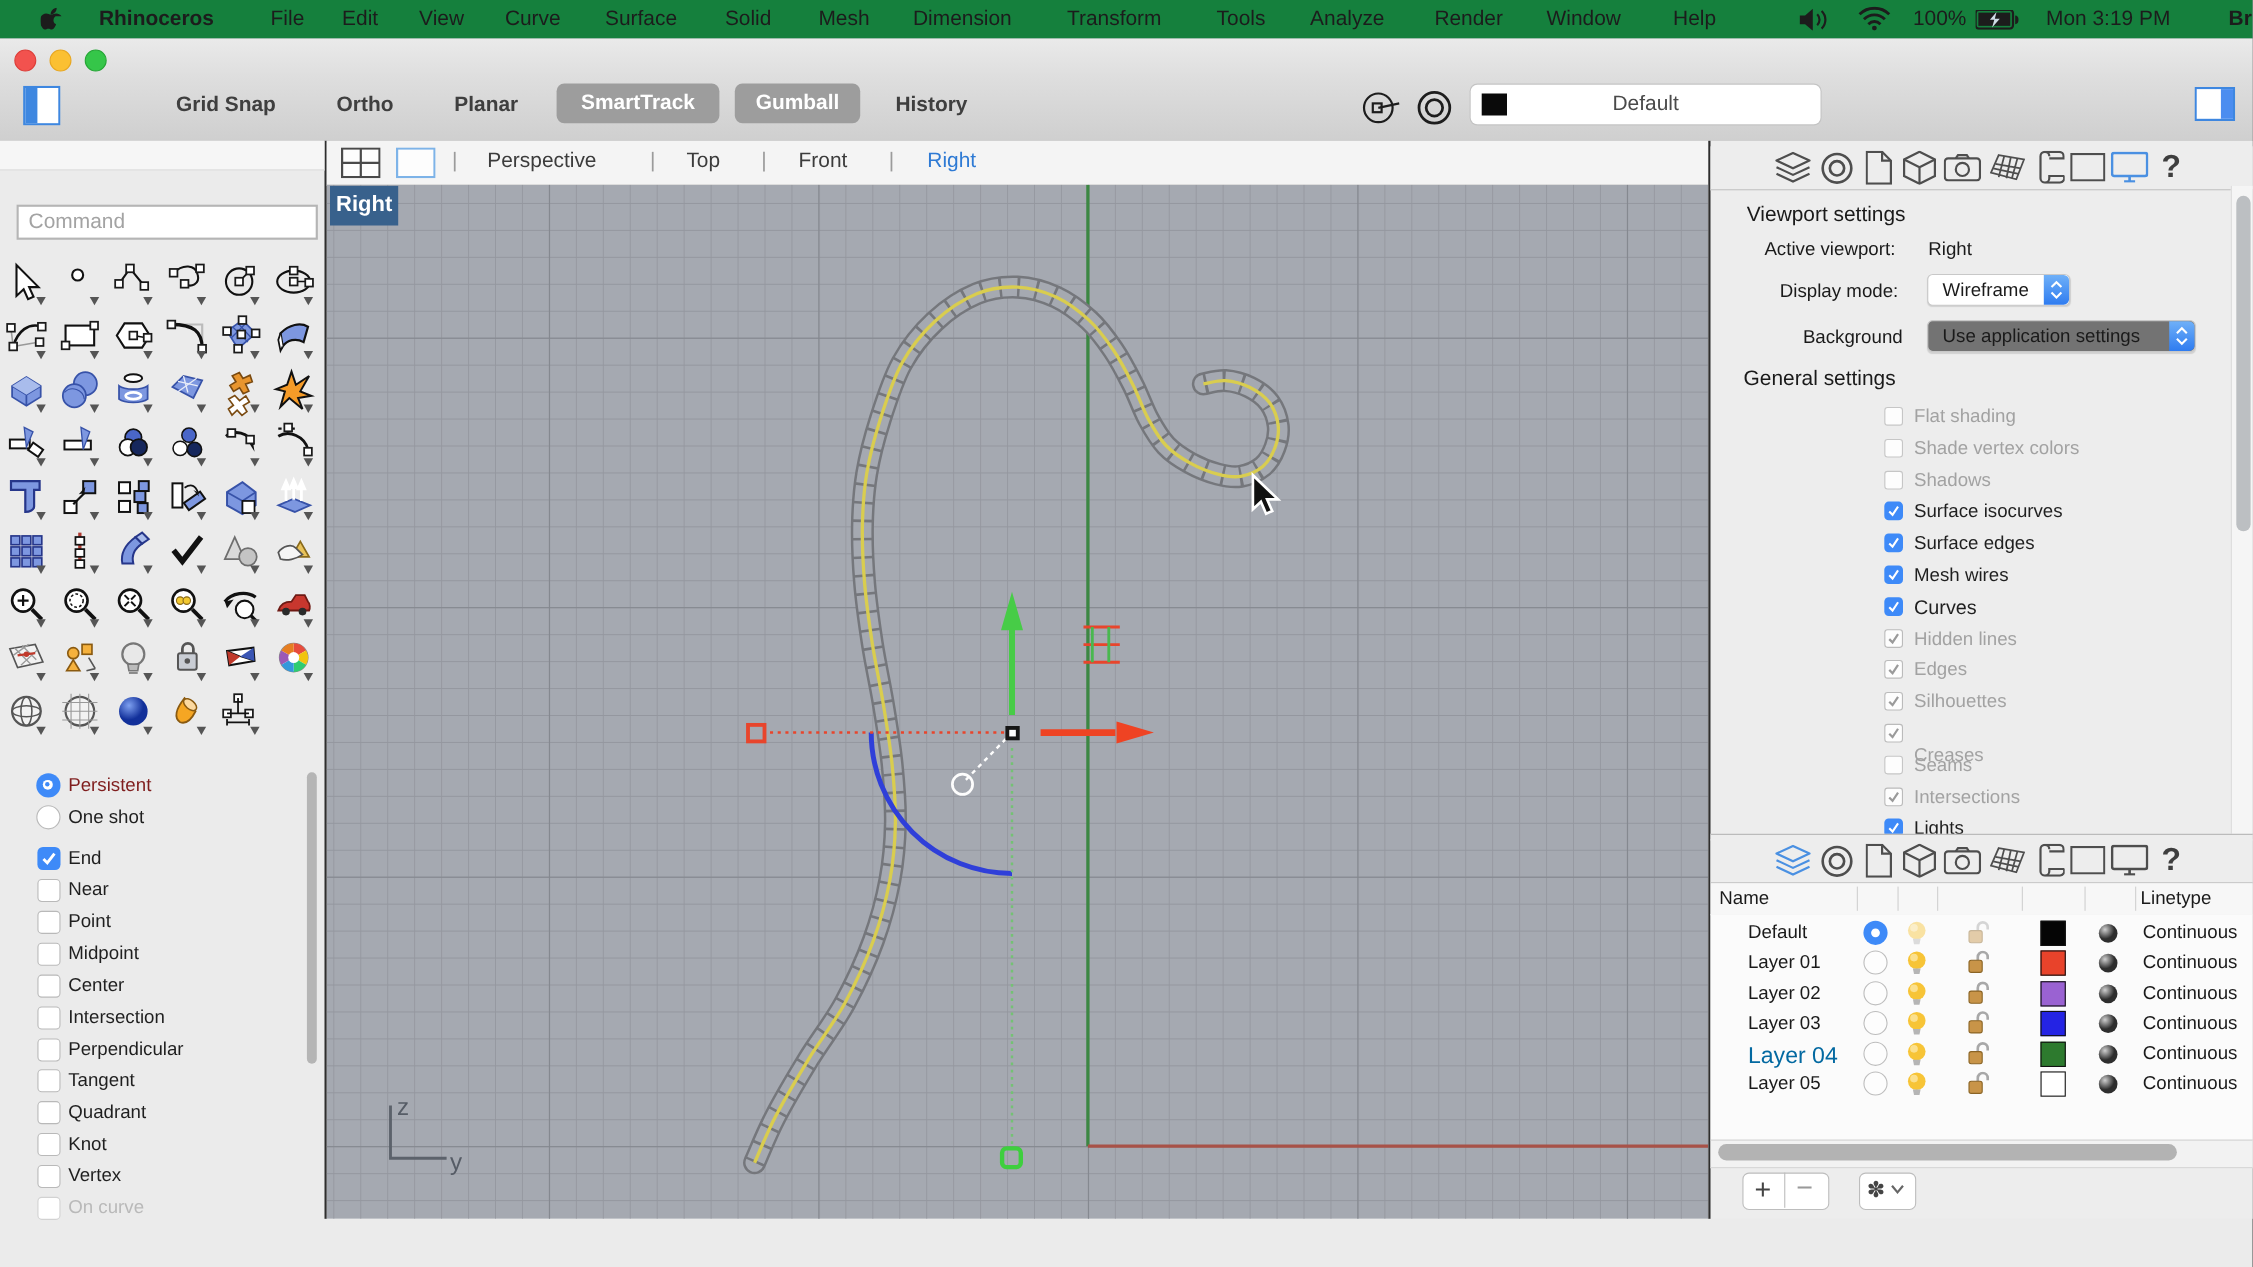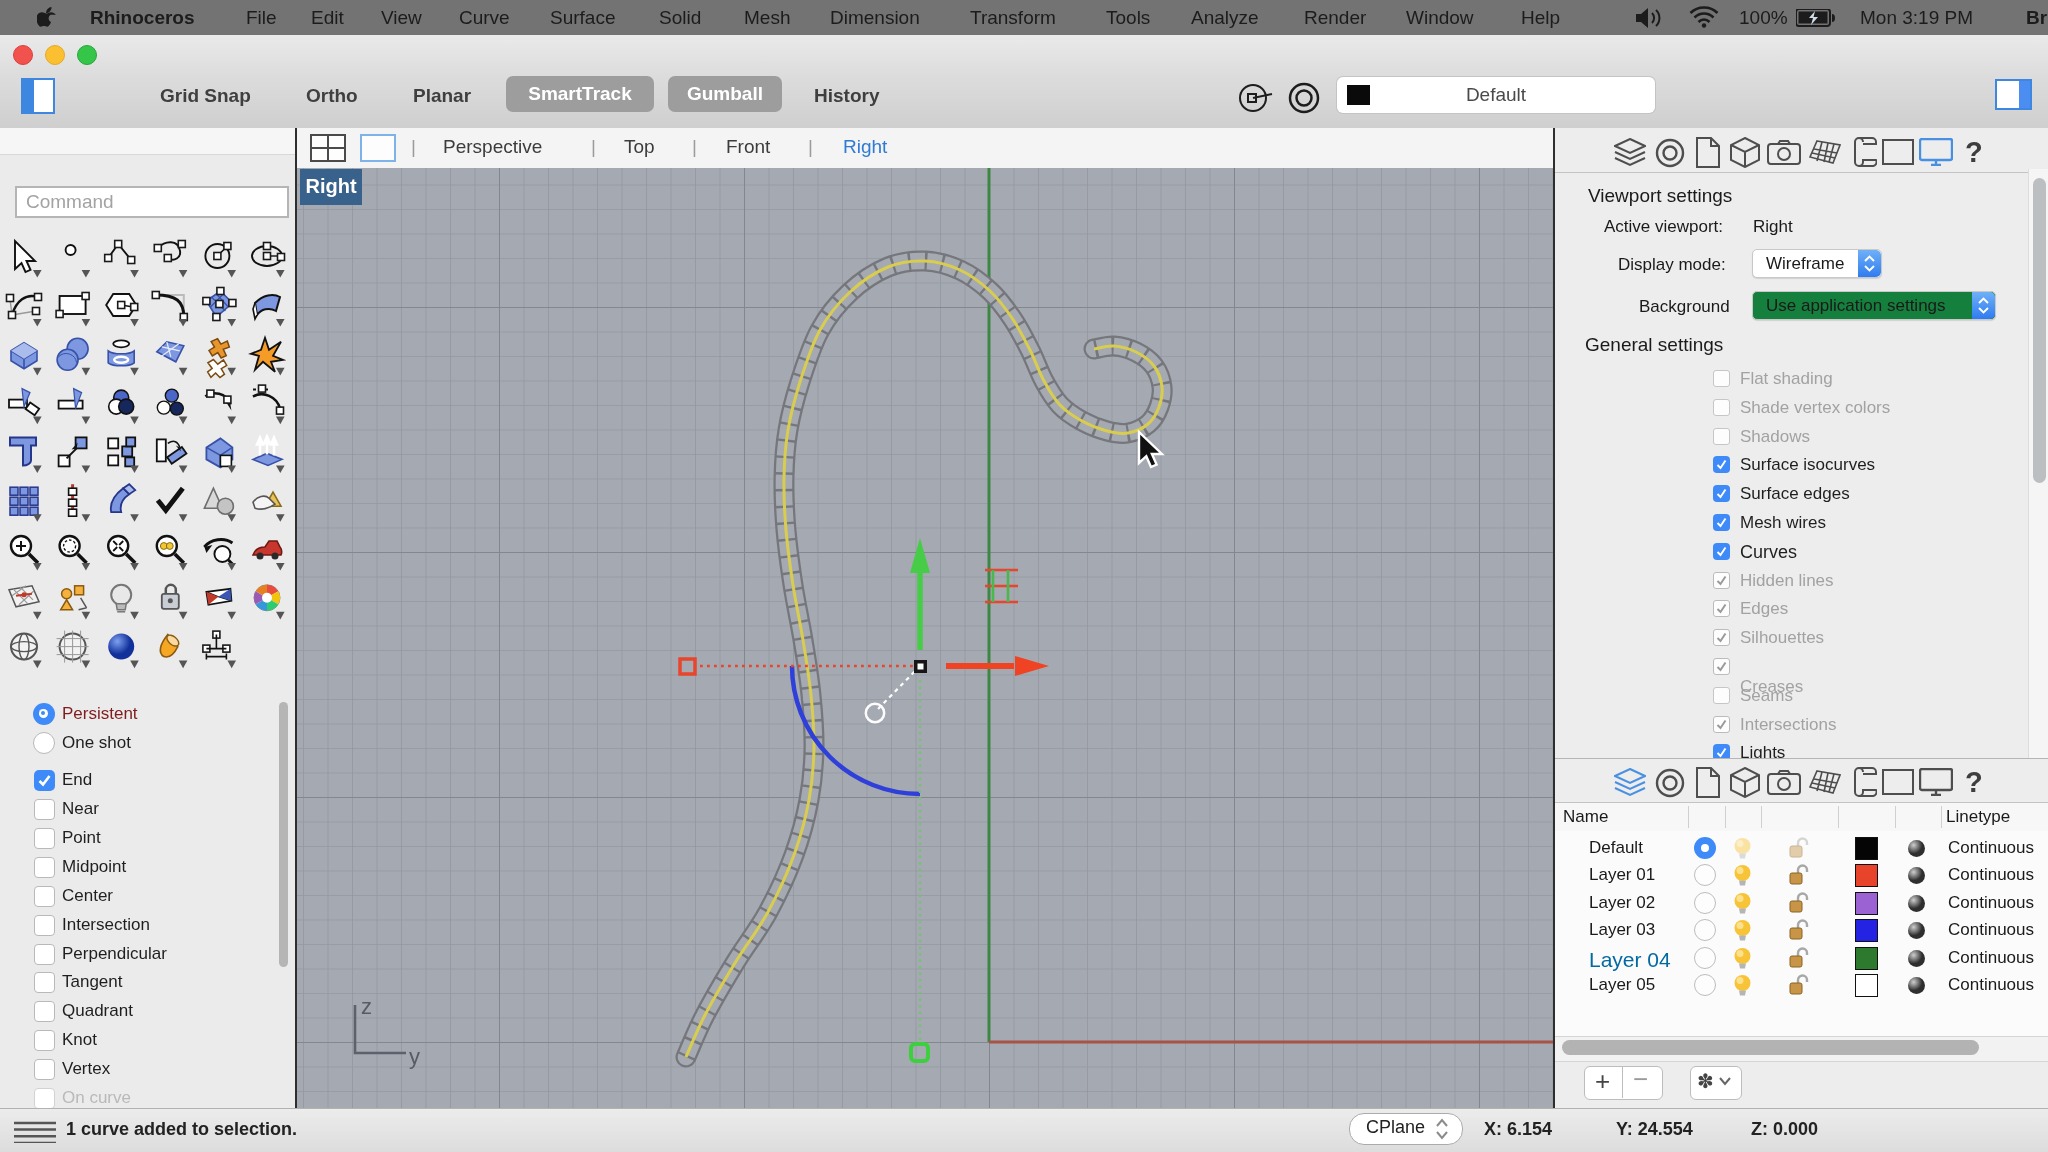--- a/index.html
+++ b/index.html
@@ -1,17 +1,17 @@
 <!DOCTYPE html>
 <html><head><meta charset="utf-8">
 <style>
 html,body{margin:0;padding:0;background:#000;}
 #app{position:relative;width:2048px;height:1152px;overflow:hidden;font-family:"Liberation Sans",sans-serif;background:#ebebeb;}
 .abs{position:absolute;}
-.menubar{left:0;top:0;width:2048px;height:35px;background:#737373;box-shadow:0 1px 0 #8c9aa4;color:#1c1c1c;font-size:19px;}
+.menubar{left:0;top:0;width:2048px;height:35px;background:#15803d;box-shadow:0 1px 0 #8c9aa4;color:#1c1c1c;font-size:19px;}
 .menubar span{position:absolute;top:7px;white-space:nowrap;}
 .titlebar{left:0;top:35px;width:2048px;height:35px;background:linear-gradient(#eaeaea,#dedede);}
 .toolbar{left:0;top:70px;width:2048px;height:58px;background:linear-gradient(#dedede,#cfcfcf);border-bottom:2px solid #9b9b9b;}
 .tl{position:absolute;top:10px;width:18px;height:18px;border-radius:50%;}
 .ttl{position:absolute;top:8px;width:100%;text-align:center;font-size:17px;color:#3c3c3c;}
 .tbtxt{position:absolute;top:15px;font-size:19px;font-weight:bold;color:#3f3f3f;}
 .tbbtn{position:absolute;top:6px;height:36px;line-height:36px;background:#9d9d9d;border-radius:7px;color:#fff;font-size:19px;font-weight:bold;text-align:center;}
 .leftpanel{left:0;top:128px;width:295px;height:980px;background:#ebebeb;border-right:2px solid #2e2e2e;}
 .tabbar{left:297px;top:128px;width:1256px;height:40px;background:#f4f4f4;border-bottom:1px solid #8e8e8e;font-size:19px;color:#3c3c3c;}
 .tabbar span{position:absolute;top:8px;}
@@ -622,21 +622,21 @@
       <div class="abs" style="left:63px;top:127px;font-size:17px;color:#1a1a1a;">Display mode:</div>
       <div class="abs" style="left:84px;top:169px;font-size:17px;color:#1a1a1a;">Background</div>
       <div class="abs" style="left:197px;top:121px;width:128px;height:27px;background:#fff;border:1px solid #c8c8c8;border-radius:5px;box-shadow:0 1px 1px rgba(0,0,0,0.12);">
         <span class="abs" style="left:13px;top:4px;font-size:17px;color:#1a1a1a;white-space:nowrap;">Wireframe</span>
         <div class="abs" style="right:0;top:0;width:23px;height:27px;background:linear-gradient(#6fb0f8,#2f7cf0);border-radius:0 5px 5px 0;">
           <svg class="abs" style="left:4px;top:4px" width="15" height="19" viewBox="0 0 15 19">
             <path d="M3,7 7.5,2.5 12,7 M3,12 7.5,16.5 12,12" fill="none" stroke="#fff" stroke-width="1.9"></path>
           </svg>
         </div>
       </div>
-      <div class="abs" style="left:197px;top:163px;width:242px;height:27px;background:#15803d;border:1px solid #c8c8c8;border-radius:5px;box-shadow:0 1px 1px rgba(0,0,0,0.12);">
+      <div class="abs" style="left:197px;top:163px;width:242px;height:27px;background:#737373;border:1px solid #c8c8c8;border-radius:5px;box-shadow:0 1px 1px rgba(0,0,0,0.12);">
         <span class="abs" style="left:13px;top:4px;font-size:17px;color:#1a1a1a;white-space:nowrap;">Use application settings</span>
         <div class="abs" style="right:0;top:0;width:23px;height:27px;background:linear-gradient(#6fb0f8,#2f7cf0);border-radius:0 5px 5px 0;">
           <svg class="abs" style="left:4px;top:4px" width="15" height="19" viewBox="0 0 15 19">
             <path d="M3,7 7.5,2.5 12,7 M3,12 7.5,16.5 12,12" fill="none" stroke="#fff" stroke-width="1.9"></path>
           </svg>
         </div>
       </div>
       <div class="abs" style="left:30px;top:206px;font-size:19px;color:#1a1a1a;">General settings</div>
       <div class="abs" style="left:158px;top:242px;width:15px;height:15px;border-radius:3px;background:#fdfdfd;border:1px solid #c6c6c6;"></div>
       <div class="abs" style="left:185px;top:241px;font-size:17px;color:#a2a2a2;white-space:nowrap;">Flat shading</div>
@@ -892,33 +892,13 @@
       <div class="abs" style="left:67px;top:938px;width:1px;height:32px;background:#bdbdbd;"></div>
       <div class="abs" style="left:40px;top:938px;font-size:26px;color:#444;">+</div>
       <div class="abs" style="left:78px;top:936px;font-size:26px;color:#9a9a9a;">−</div>
       <div class="abs" style="left:135px;top:938px;width:50px;height:32px;background:#fff;border:1px solid #bdbdbd;border-radius:6px;"></div>
       <div class="abs" style="left:142px;top:941px;font-size:20px;color:#444;">✽</div>
       <svg class="abs" style="left:163px;top:948px" width="14" height="10" viewBox="0 0 14 10">
         <path d="M2,2 L7,8 L12,2" fill="none" stroke="#666" stroke-width="2"></path>
       </svg>
     </div>
 
-<div class="abs statusbar">
-  <svg class="abs" style="left:14px;top:12px" width="42" height="22" viewBox="0 0 44 23">
-        <g stroke="#555" stroke-width="2.6">
-          <line x1="0" y1="2" x2="44" y2="2"></line>
-          <line x1="0" y1="9" x2="44" y2="9"></line>
-          <line x1="0" y1="16" x2="44" y2="16"></line>
-          <line x1="0" y1="23" x2="44" y2="23"></line>
-        </g>
-      </svg>
-  <span class="abs" style="left:66px;top:10px;font-weight:bold;">1 curve added to selection.</span>
-  <div class="abs" style="left:1349px;top:4px;width:112px;height:30px;background:#fff;border:1px solid #ababab;border-radius:15px;">
-    <span class="abs" style="left:16px;top:3px;">CPlane</span>
-    <svg class="abs" style="left:84px;top:4px" width="16" height="22" viewBox="0 0 16 22">
-          <path d="M3,8 8,2 13,8 M3,14 8,20 13,14" fill="none" stroke="#8b8b8b" stroke-width="2"></path>
-        </svg>
-  </div>
-  <span class="abs" style="left:1484px;top:10px;font-weight:bold;">X: 6.154</span>
-  <span class="abs" style="left:1616px;top:10px;font-weight:bold;">Y: 24.554</span>
-  <span class="abs" style="left:1751px;top:10px;font-weight:bold;">Z: 0.000</span>
-</div>
 
 </div>
 </body></html>

